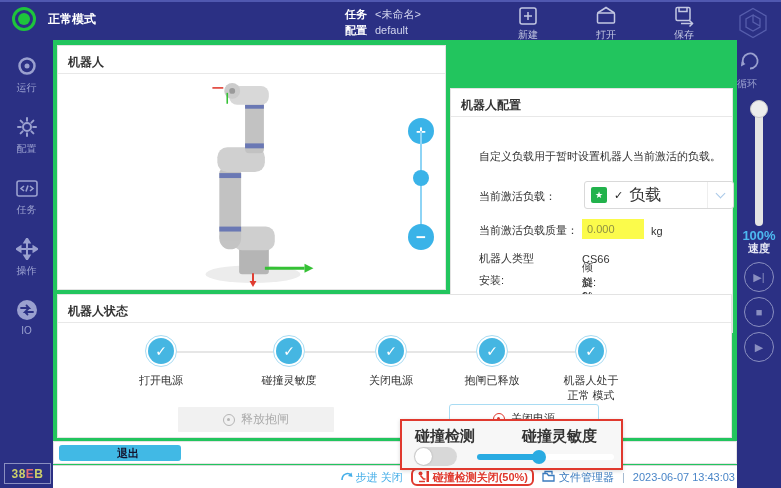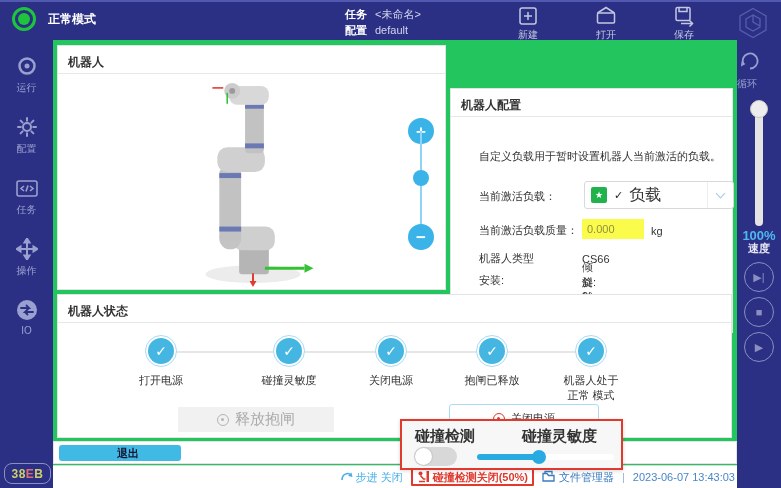--- a/index.html
+++ b/index.html
@@ -87,41 +87,41 @@
   .step { position:absolute; top:40px; width:110px; display:flex; flex-direction:column;
           align-items:center; }
   .scirc { width:32px; height:32px; border:1px solid #a9dcf3; border-radius:50%; background:#fff;
            display:flex; align-items:center; justify-content:center; }
   .scirc .in { width:26px; height:26px; border-radius:50%; background:#45b6e2; color:#fff;
                font-size:14px; font-weight:bold; display:flex; align-items:center; justify-content:center; }
   .slab { margin-top:6px; font-size:11px; color:#333; text-align:center; white-space:pre-line;
           line-height:15px; }
 
   .btn-brake { position:absolute; left:120px; top:112px; width:156px; height:25px; background:#f1f1f1;
-               border:none; border-radius:1px; color:#ababab; font-size:15px; display:flex;
+               border:none; border-radius:1px; color:#ababab; font-size:12px; display:flex;
                align-items:center; justify-content:center; gap:6px; cursor:pointer; }
   .btn-power { position:absolute; left:391px; top:109px; width:150px; height:29px; background:#fff;
                border:1px solid #a9dcf3; border-radius:3px; color:#333; font-size:11px; display:flex;
                align-items:center; justify-content:center; gap:6px; cursor:pointer; }
   .ring { width:12px; height:12px; border:1.5px solid #b5b5b5; border-radius:50%; position:relative; }
   .ring::after { content:""; position:absolute; left:3px; top:3px; width:3px; height:3px;
                  border-radius:50%; background:#b5b5b5; }
   .ring.red { border-color:#e0392e; } .ring.red::after { background:#e0392e; }
 
   
   .exit-strip { position:absolute; left:0; top:401px; width:684px; height:23px; background:#fff;
                 border:1px solid #e3e3e3; }
   .btn-exit { position:absolute; left:5px; top:3px; width:122px; height:16px; background:#41b9e5;
               border:none; border-radius:3px; font-size:11px; color:#14142e; font-weight:bold;
               cursor:pointer; font-family:"Liberation Sans","DejaVu Sans",sans-serif;padding-left:16px; }
   .statusbar { position:absolute; left:0; top:425px; width:684px; height:23px; background:#fff;
                border-top:1px solid #d9d9d9; display:flex; align-items:center;
                justify-content:flex-end; gap:8px; font-size:11px; padding-right:2px; }
   .sb-step { color:#45aee8; display:flex; align-items:center; gap:3px; cursor:pointer; }
-  .sb-coll { color:#e0392e; font-weight:bold; border:2px solid #e0392e; border-radius:1px;
+  .sb-coll { color:#e0392e; font-weight:bold; border:2px solid #e0392e; border-radius:6px;
              padding:0 4px; display:flex; gap:3px; height:18px; cursor:pointer; }
   .sb-fm  { color:#3a7bbf; display:flex; align-items:center; gap:4px; cursor:pointer; }
   .sb-sep { color:#9bb3cc; }
   .sb-time { color:#4a86c8; }
 
   
   .popup { position:absolute; left:400px; top:419px; width:223px; height:51px; background:#f7f7f7;
            border:2px solid #e0392e; z-index:20; box-shadow:0 1px 4px rgba(0,0,0,.15); }
   .popup .lab { position:absolute; top:6px; font-size:15px; font-weight:bold; color:#333; }
   .toggle { position:absolute; left:12px; top:26px; width:43px; height:19px; background:#d8d8d8;
@@ -129,21 +129,21 @@
   .toggle::after { content:""; position:absolute; left:1px; top:1px; width:17px; height:17px;
                    border-radius:50%; background:#fff; box-shadow:0 0 2px rgba(0,0,0,.25); }
   .hslider { position:absolute; left:75px; top:33px; width:137px; height:6px; background:#fff;
              border-radius:3px; cursor:pointer; }
   .hfill { position:absolute; left:0; top:0; height:6px; width:45%; background:#29abe2;
            border-radius:3px; }
   .hknob { position:absolute; left:calc(45% - 7px); top:-4px; width:14px; height:14px;
            border-radius:50%; background:#29abe2; }
 
   .badge38 { position:absolute; left:4px; top:463px; width:47px; height:21px;
-             border:1px solid #8a8fc0; border-radius:8px; display:flex; align-items:center;
+             border:1px solid #8a8fc0; border-radius:0; display:flex; align-items:center;
              justify-content:center; font-size:12px; font-weight:bold; letter-spacing:.5px; }
   .b-y { color:#cdd06a; } .b-p { color:#e06c75; }
 </style>
 </head>
 <body>
 
 <div class="app">
 
   <div class="topbar">
     <div class="mode">

